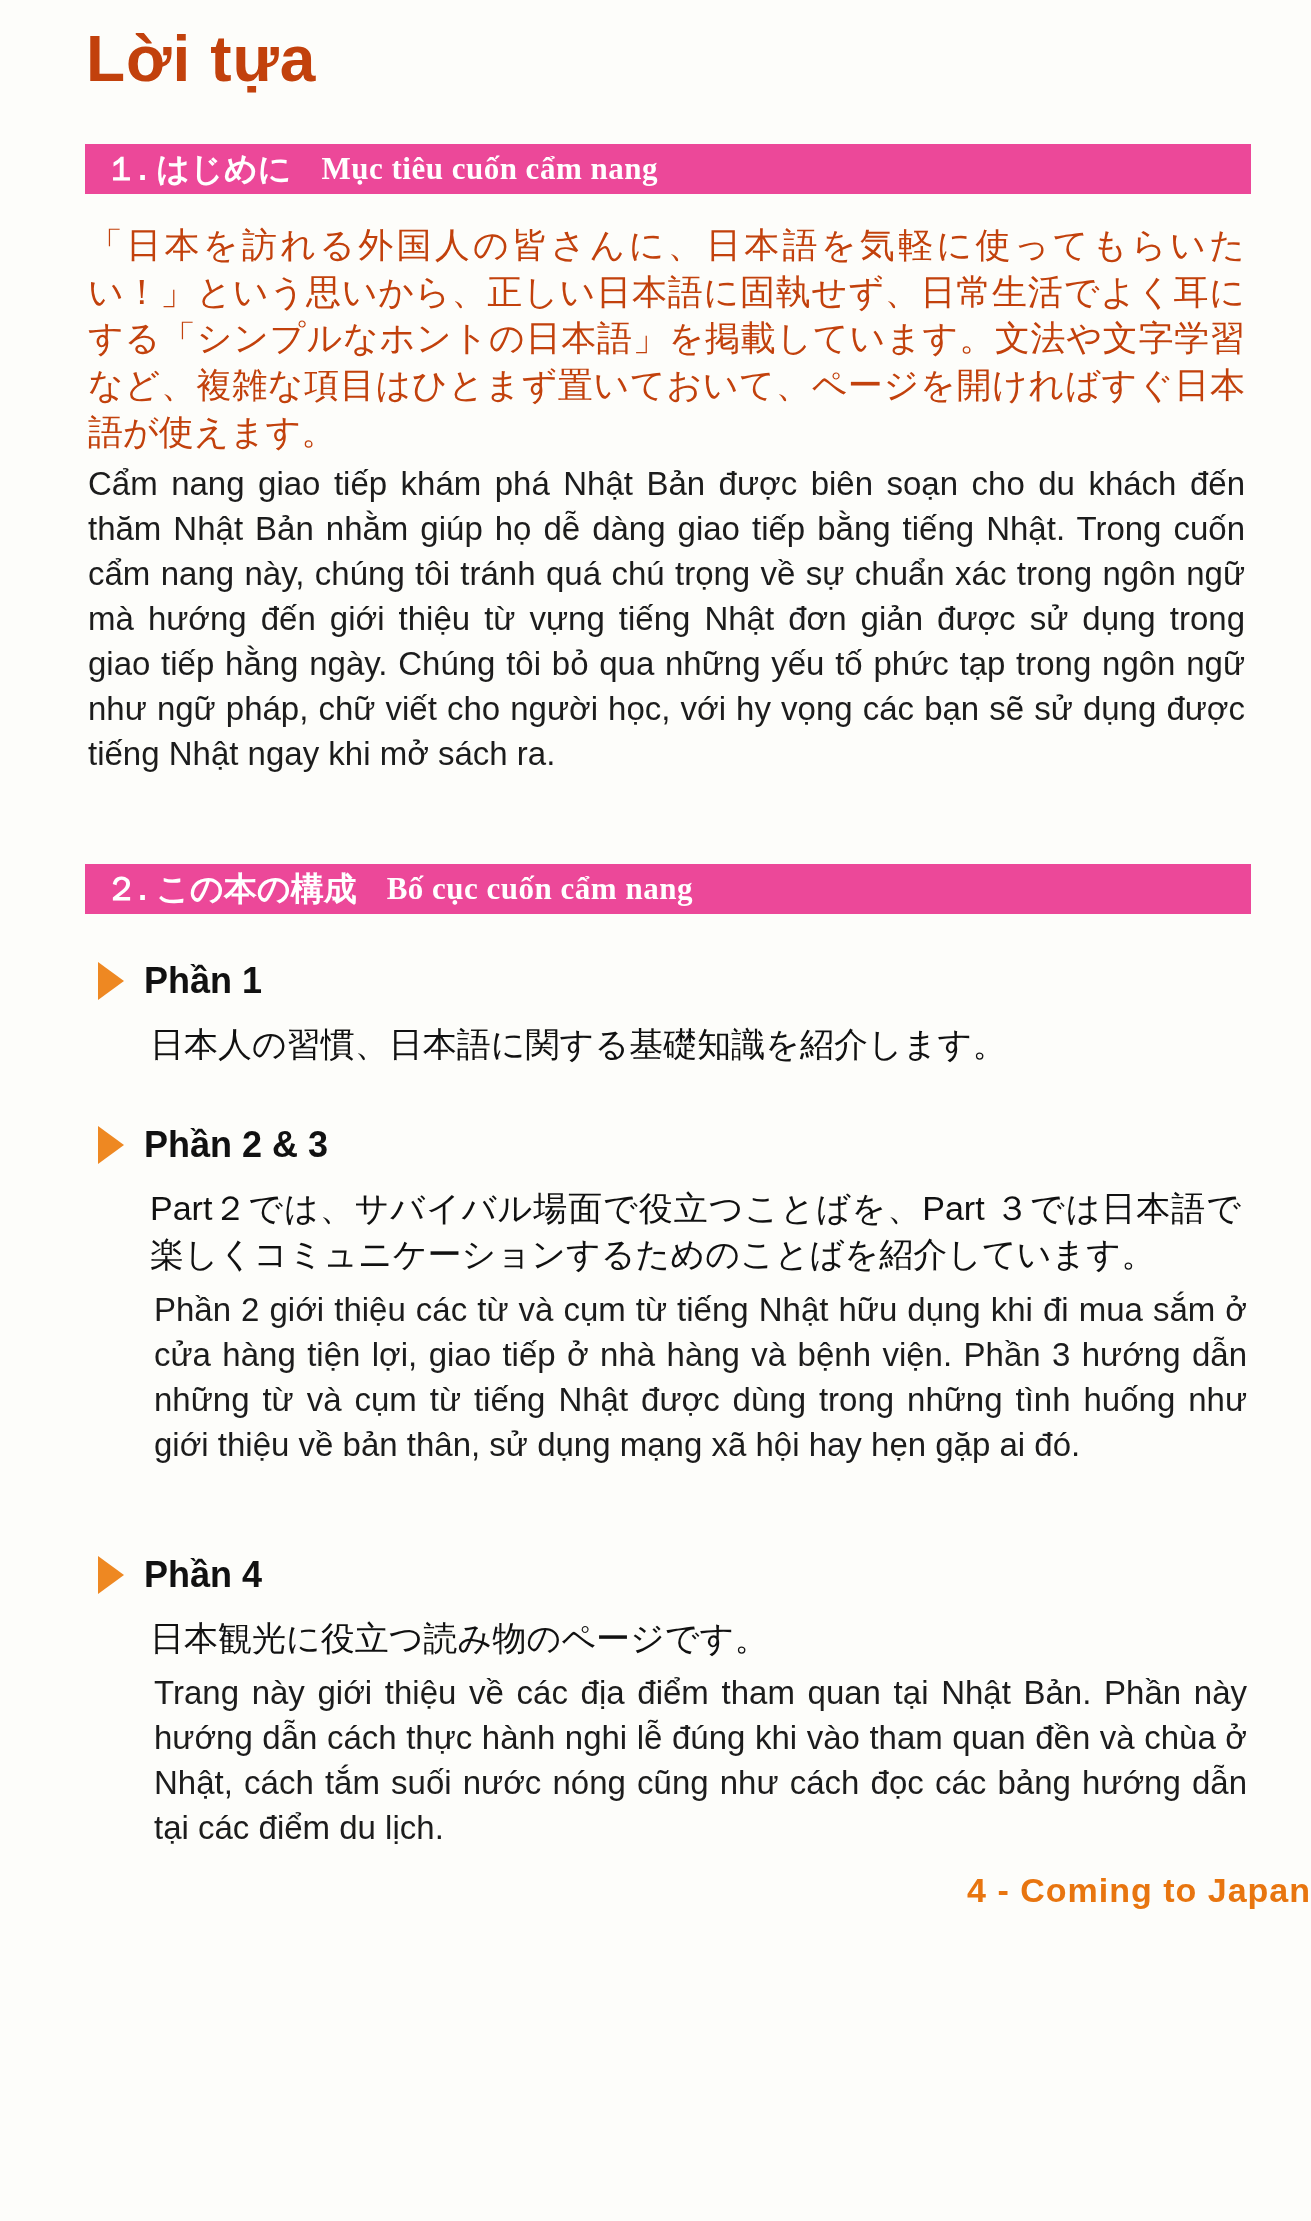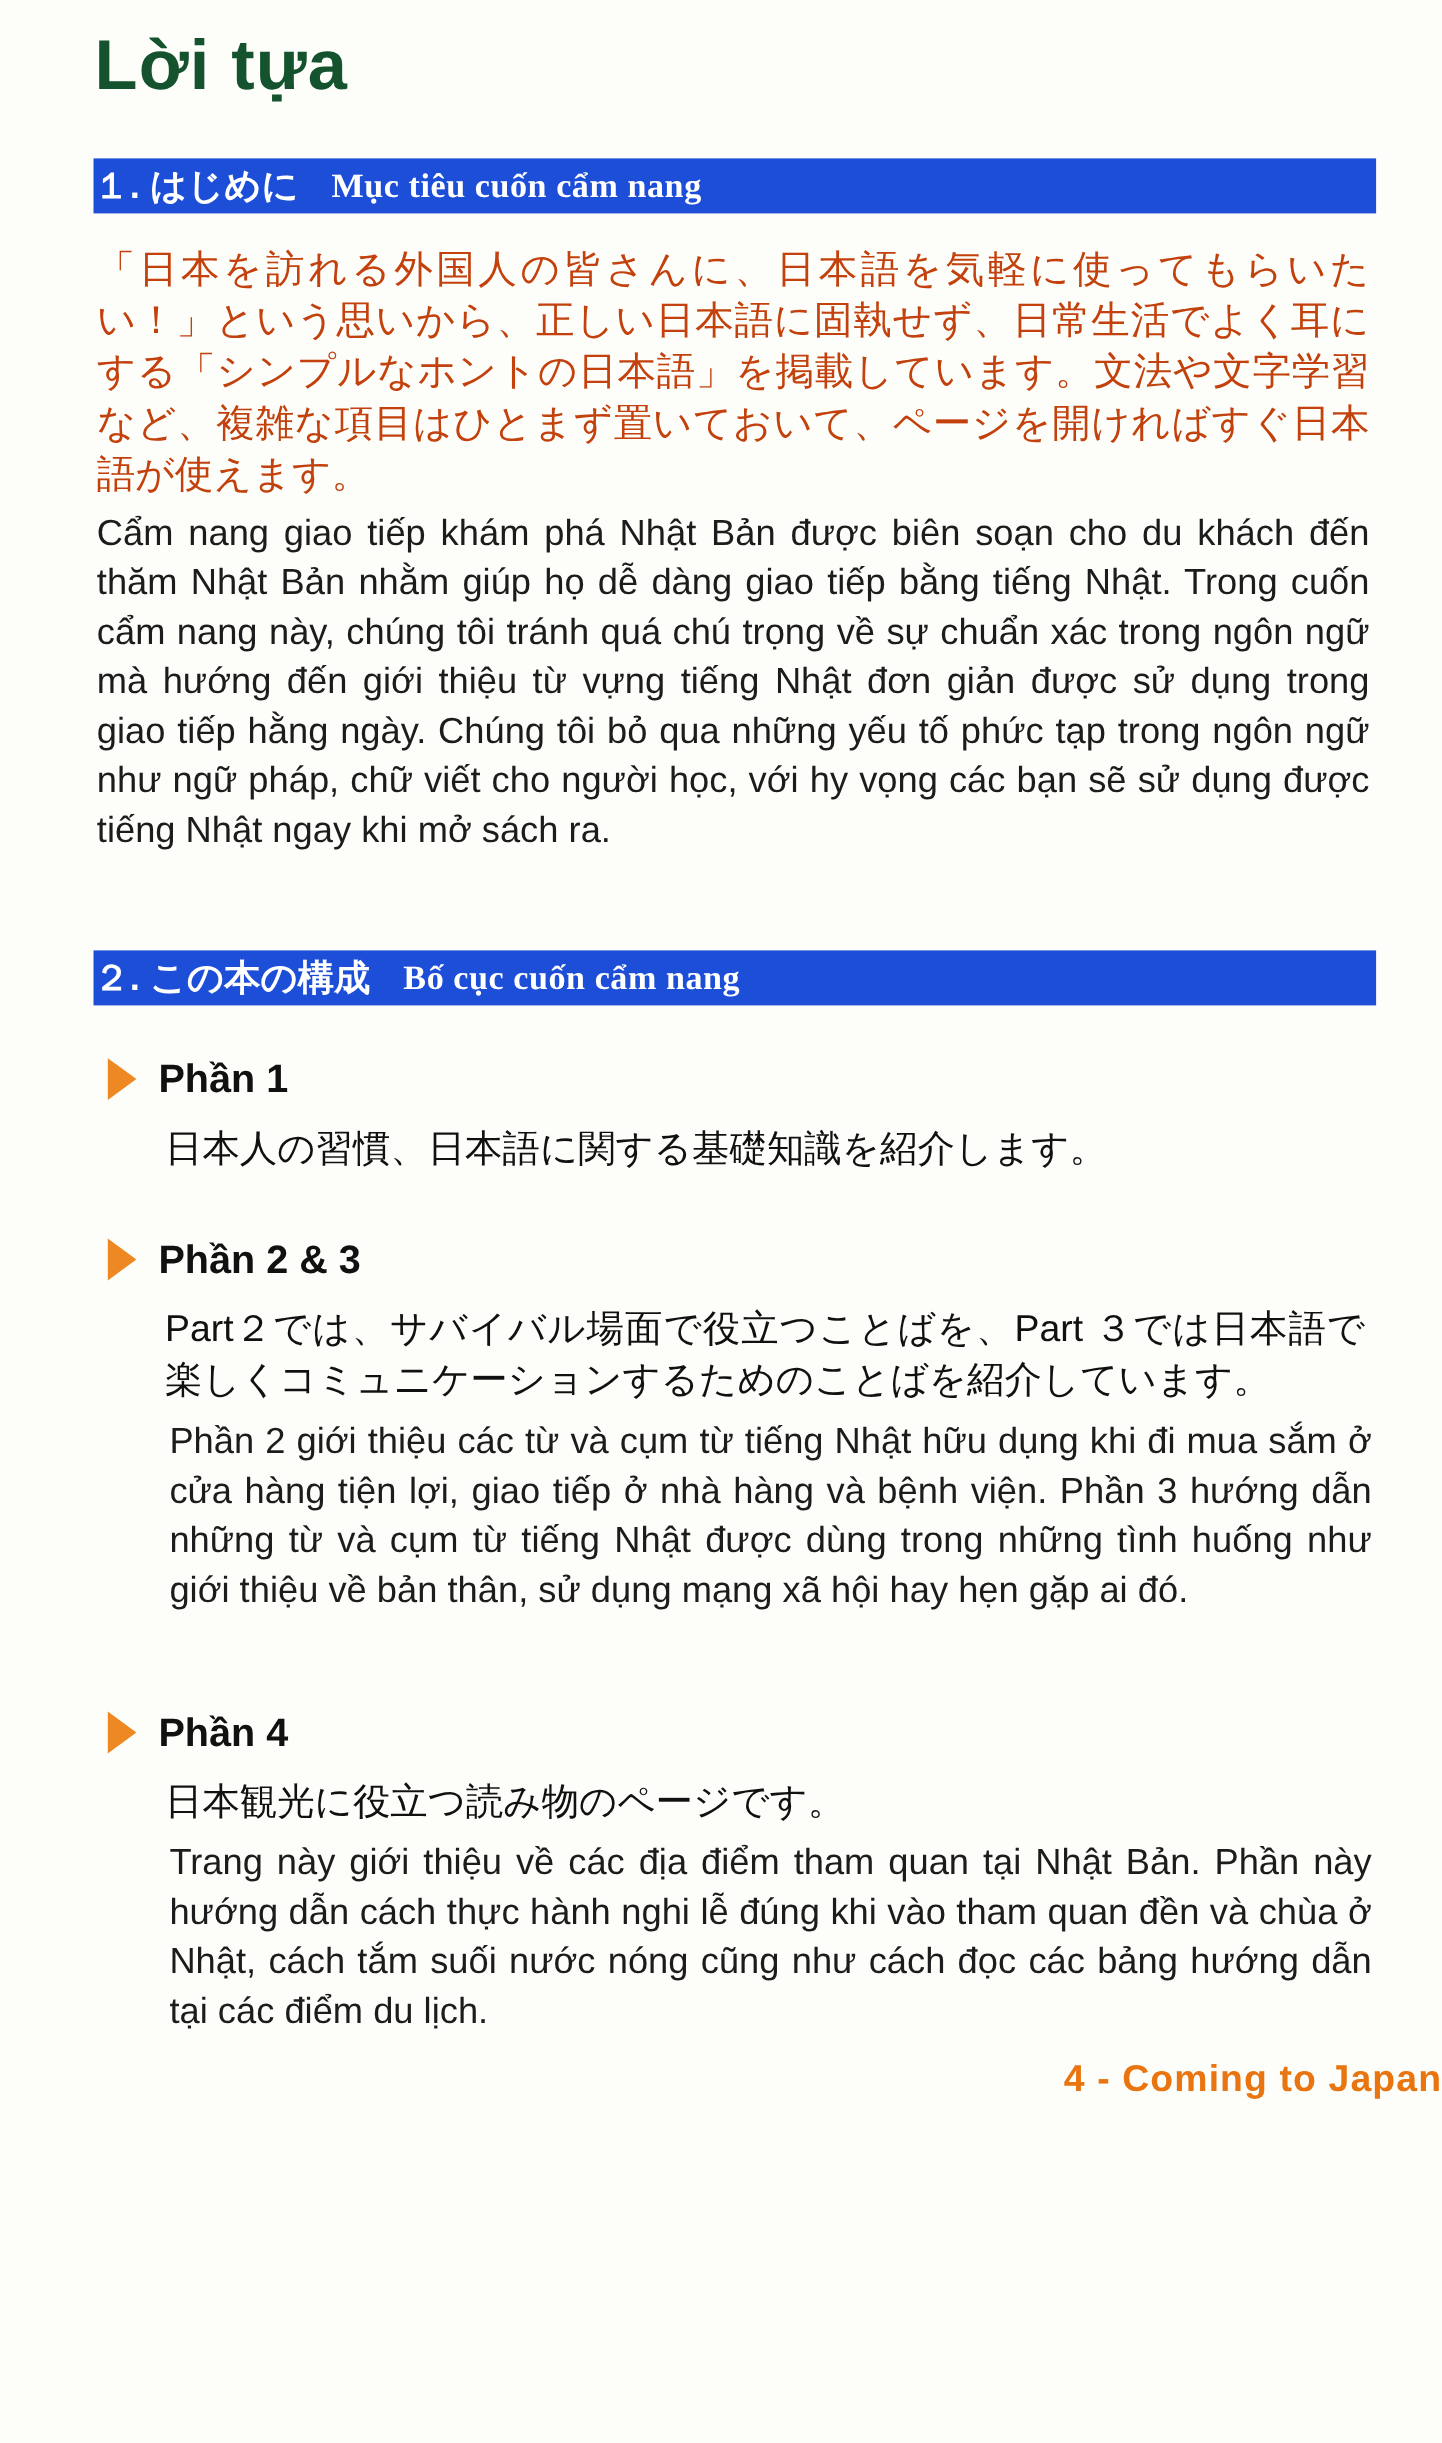--- a/index.html
+++ b/index.html
@@ -15,31 +15,32 @@
     font-family: "Liberation Sans", "DejaVu Sans", sans-serif;
     color: #1c1c1c;
     overflow: hidden;
     box-sizing: border-box;
   }
   .page-title {
     margin: 24px 0 0 86px;
     font-size: 64px;
     line-height: 1.1;
     font-weight: bold;
-    color: #14532d;
+    color: #c2410c;
     letter-spacing: 1px;
   }
   .banner {
     margin-left: 85px;
     width: 1166px;
     height: 50px;
-    background: #1d4ed8;
+    background: #ec4899;
     color: #ffffff;
     display: flex;
     align-items: center;
+    padding-left: 20px;
     box-sizing: border-box;
     font-weight: bold;
   }
   .banner-1 { margin-top: 50px; }
   .banner-2 { margin-top: 88px; }
   .banner .ja-label { font-size: 33px; }
   .banner .vi-label { font-size: 31px; margin-left: 30px; letter-spacing: 0.5px; font-family: Liberation Serif, serif; }
 
   .ja-para {
     margin: 28px 66px 0 88px;

